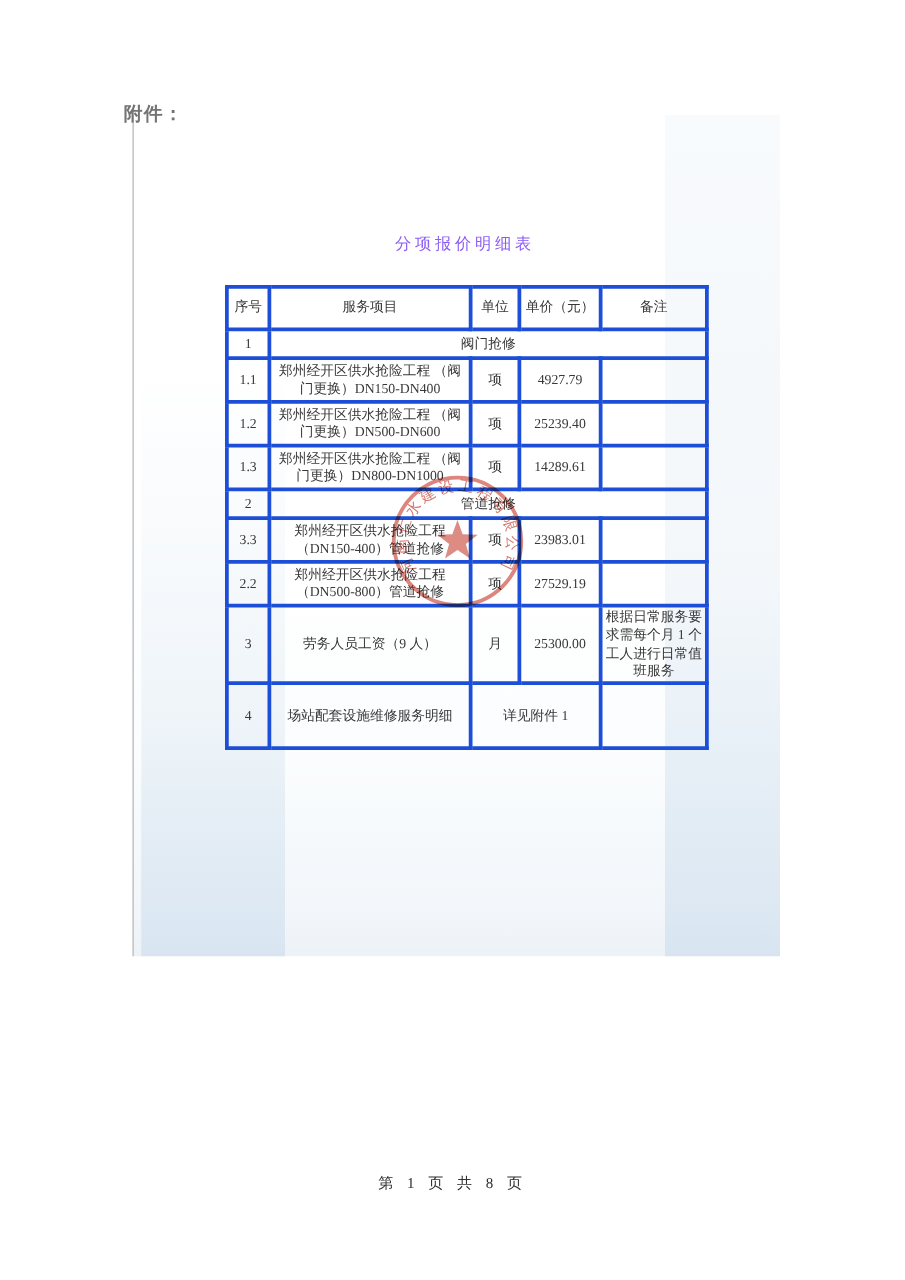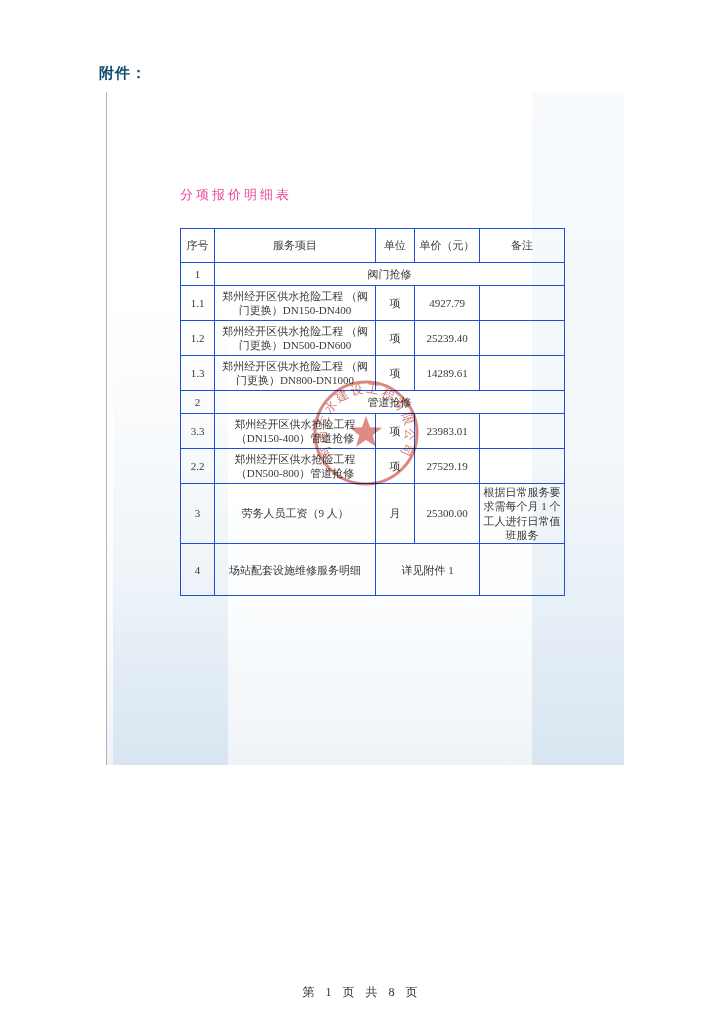--- a/index.html
+++ b/index.html
@@ -39,48 +39,48 @@
     top: 0;
     width: 92px;
     height: 100%;
     background: linear-gradient(to bottom, rgba(216,229,240,0.18) 0%, rgba(216,229,240,0.3) 55%, rgba(202,220,236,0.6) 100%);
     pointer-events: none;
   }
 
   .attachment-label {
     position: absolute;
     left: 99px;
-    top: 64px;
+    top: 82px;
     font-size: 15px;
     font-weight: bold;
-    color: #0c4a6e;
+    color: #737373;
     letter-spacing: 1px;
   }
 
   .doc-title {
     position: absolute;
     left: 180px;
     top: 186px;
     width: 384px;
-    text-align: left;
+    text-align: center;
     font-size: 13px;
-    color: #ec4899;
+    color: #8b5cf6;
     letter-spacing: 3px;
   }
 
   table.quote-table {
     position: absolute;
     left: 180px;
     top: 228px;
     width: 384px;
     border-collapse: collapse;
     table-layout: fixed;
   }
   .quote-table th, .quote-table td {
-    border: 1px solid #1d4ed8;
+    border: 3px solid #1d4ed8;
     color: #383838;
     font-size: 11px;
     text-align: center;
     vertical-align: middle;
     line-height: 1.3;
     padding: 1px 2px;
     overflow: hidden;
   }
   .quote-table th { font-weight: normal; }
   .row-header  { height: 34px; }
@@ -102,21 +102,20 @@
 
   .page-footer {
     position: absolute;
     left: 0;
     top: 938px;
     width: 724px;
     text-align: center;
     font-size: 12px;
     color: #2f2f2f;
     letter-spacing: 4px;
-    margin-top: 46px;
   }
 </style>
 </head>
 <body>
 
 <div class="canvas">
 
   <div class="scan-page">
     <div class="scan-band-left"></div>
     <div class="scan-band-right"></div>

